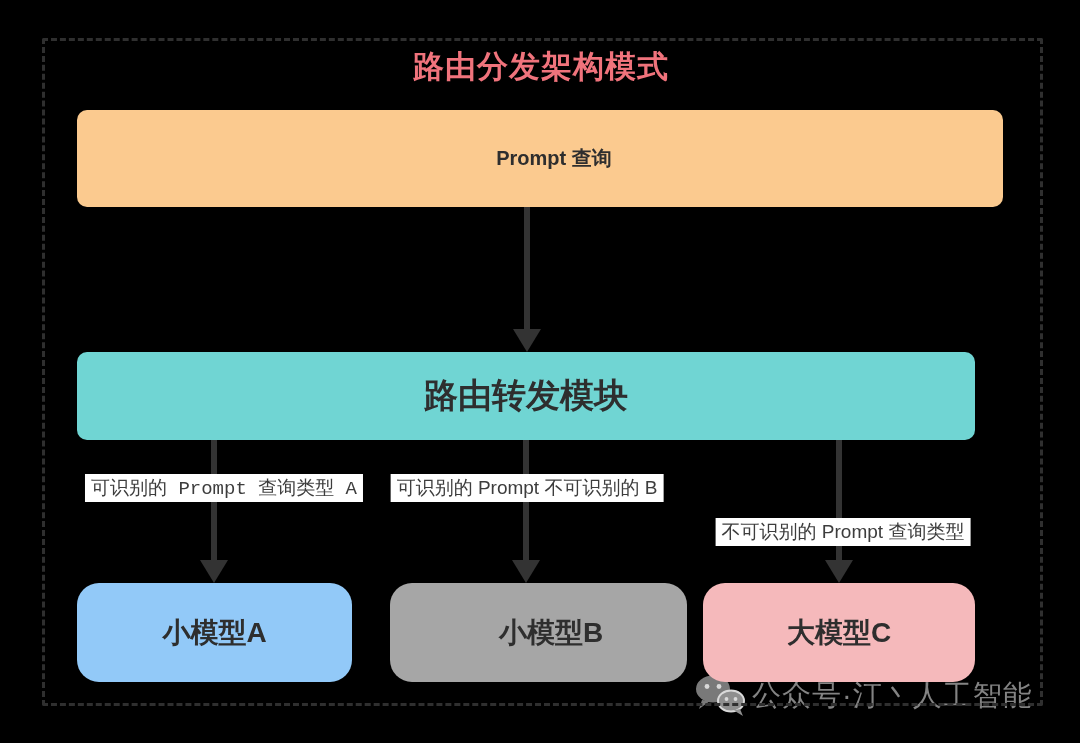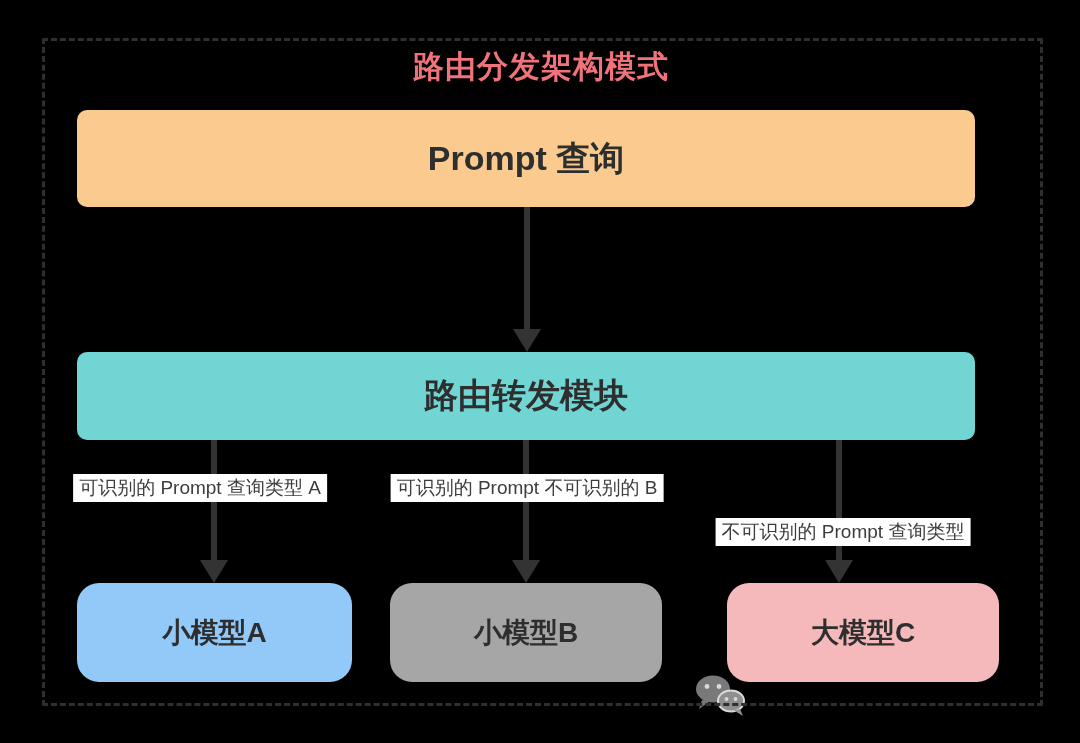--- a/index.html
+++ b/index.html
@@ -12,26 +12,26 @@
     border:3px dashed #2f2f2f;border-radius:2px;z-index:2;pointer-events:none;
   }
   .title{
     position:absolute;left:42px;top:46px;width:998px;text-align:center;
     font-size:31px;font-weight:bold;letter-spacing:1px;z-index:3;
   }
   .node{
     position:absolute;border-radius:10px;display:flex;align-items:center;justify-content:center;
     color:#2e2e2e;font-weight:bold;z-index:3;
   }
-  .node-prompt{left:77px;top:110px;width:898px;height:97px;font-size:34px;}
+  .node-prompt{left:77px;top:110px;width:898px;height:97px;font-size:20px;padding-left:28px;}
   .node-router{left:77px;top:352px;width:898px;height:88px;font-size:34px;}
   .node-bottom{top:583px;height:99px;font-size:28px;border-radius:22px;}
   .node-a{left:77px;width:275px;}
   .node-b{left:390px;width:272px;}
-  .node-c{left:703px;width:272px;margin-left:24px;}
+  .node-c{left:703px;width:272px;}
   .arrow{position:absolute;z-index:3;}
   .arrow .shaft{position:absolute;left:50%;transform:translateX(-50%);width:6px;background:#333333;}
   .arrow .head{
     position:absolute;left:50%;transform:translateX(-50%);bottom:0;width:0;height:0;
     border-left:14px solid transparent;border-right:14px solid transparent;
     border-top:23px solid #333333;
   }
   .edge-label{
     position:absolute;top:474px;z-index:4;background:#ffffff;padding:1px 6px;
     font-size:19px;color:#3d3d3d;white-space:nowrap;transform:translateX(-50%);
@@ -70,40 +70,41 @@
   </div>
   <div class="arrow" style="left:512px;top:440px;width:28px;height:143px;">
     <div class="shaft" style="top:0;height:120px;"></div>
     <div class="head"></div>
   </div>
   <div class="arrow" style="left:825px;top:440px;width:28px;height:143px;">
     <div class="shaft" style="top:0;height:120px;"></div>
     <div class="head"></div>
   </div>
 
-  <div class="edge-label" style="left:200px;">可识别的 Prompt 查询类型 A</div>
+  <div class="edge-label" style="left:224px;font-family:Liberation Mono, monospace;">可识别的 Prompt 查询类型 A</div>
   <div class="edge-label" style="left:527px;">可识别的 Prompt 不可识别的 B</div>
   <div class="edge-label" style="left:843px;margin-top:44px;">不可识别的 Prompt 查询类型</div>
 
   <div class="node node-bottom node-a" style="background: rgb(146, 201, 248);">
     <span>小模型A</span>
   </div>
-  <div class="node node-bottom node-b" style="background: rgb(166, 166, 166);">
+  <div class="node node-bottom node-b" style="background: rgb(166, 166, 166); padding-left: 25px;">
     <span>小模型B</span>
   </div>
   <div class="node node-bottom node-c" style="background: rgb(245, 185, 187);">
     <span>大模型C</span>
   </div>
 
   <div class="watermark">
     <svg width="52" height="44" viewBox="0 0 52 44">
       <ellipse cx="19" cy="15" rx="17" ry="13.5" fill="#8f8f8f"></ellipse>
       <polygon points="8,26 5,35 16,27" fill="#8f8f8f"></polygon>
       <circle cx="13" cy="12.5" r="2.4" fill="#ffffff"></circle>
       <circle cx="25" cy="12.5" r="2.4" fill="#ffffff"></circle>
       <ellipse cx="37" cy="27" rx="13" ry="10.5" fill="#a9a9a9" stroke="#ffffff" stroke-width="2"></ellipse>
       <polygon points="46,35 49,42 40,36.5" fill="#a9a9a9"></polygon>
       <circle cx="32.5" cy="25" r="1.9" fill="#ffffff"></circle>
       <circle cx="41.5" cy="25" r="1.9" fill="#ffffff"></circle>
     </svg>
+    <span class="wm-text">公众号·汀丶人工智能</span>
   </div>
 
 </div>
 
 </body></html>

